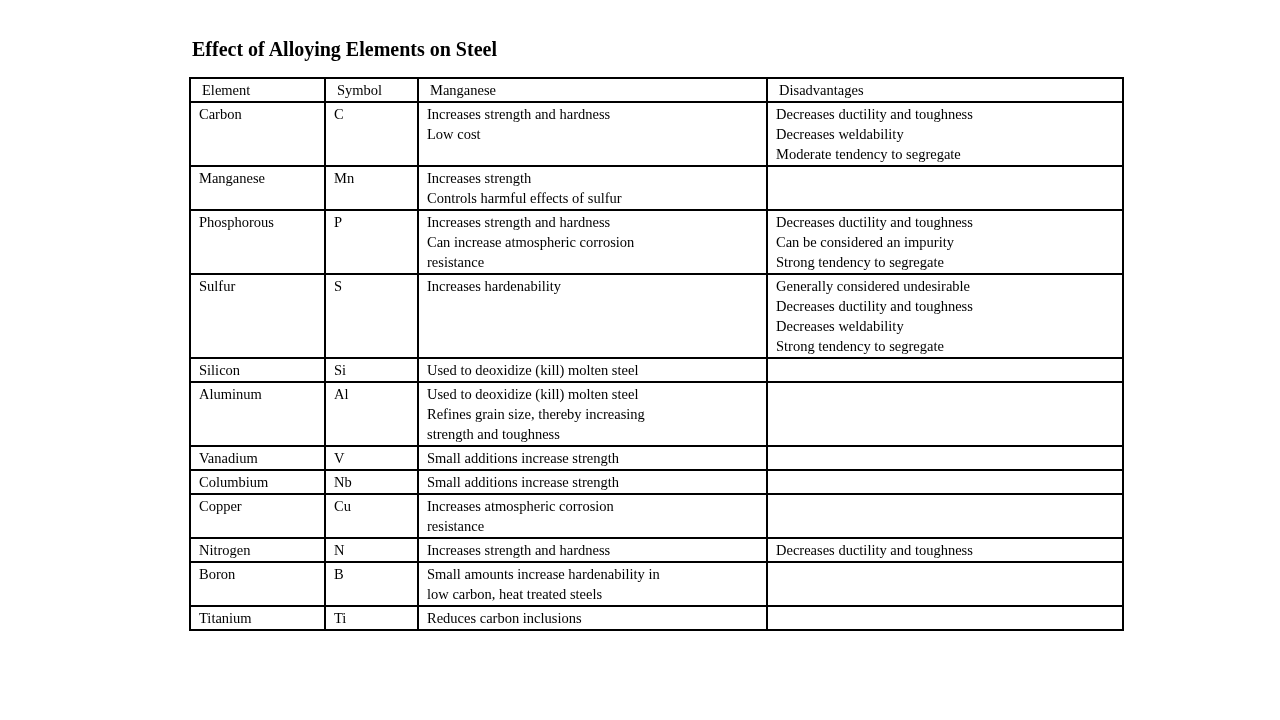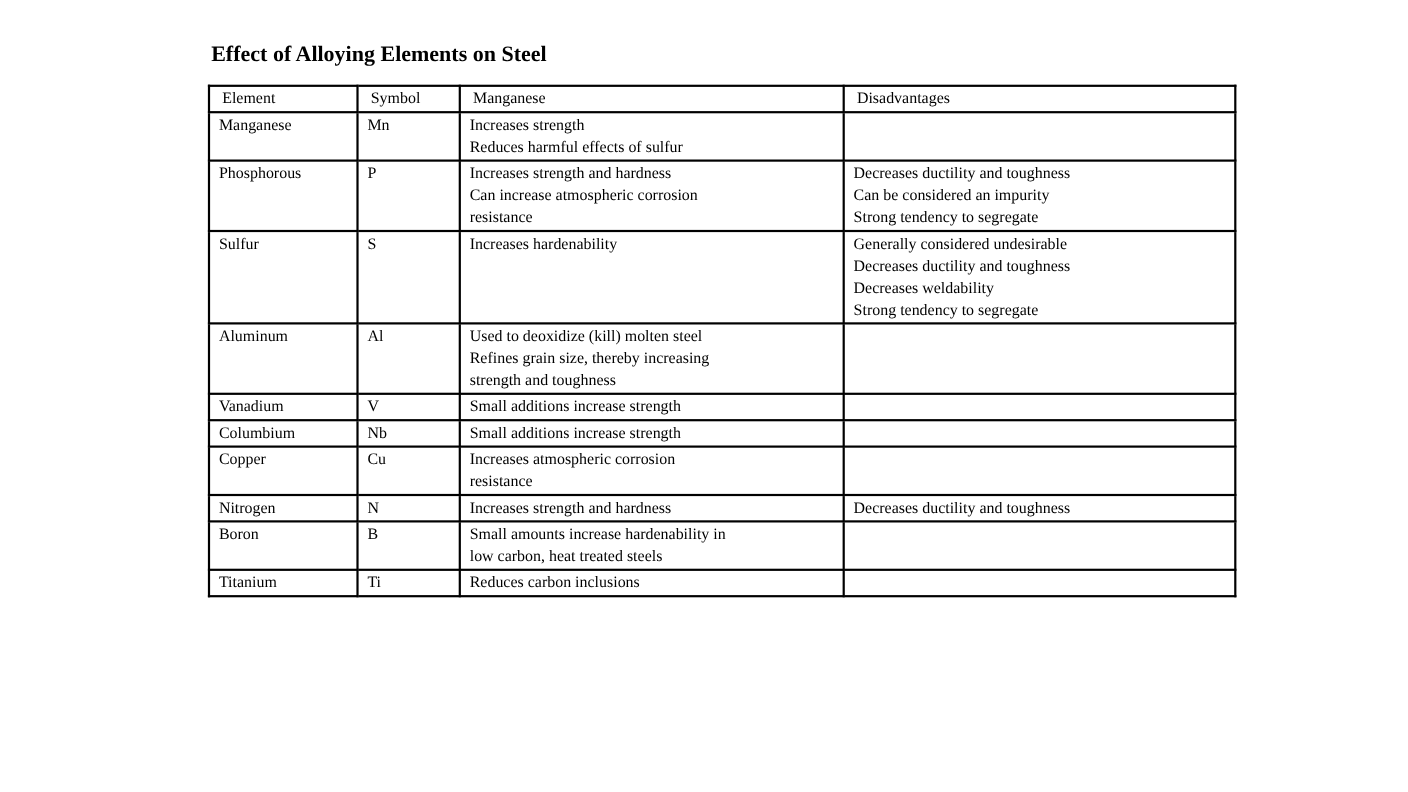--- a/index.html
+++ b/index.html
@@ -75,25 +75,38 @@
     <thead>
       <tr>
         <th>Element</th>
         <th>Symbol</th>
         <th>Manganese</th>
         <th>Disadvantages</th>
       </tr>
     </thead>
     <tbody>
         <tr>
+          <td>Carbon</td>
+          <td>C</td>
+          <td>
+            <div class="cell-line">Increases strength and hardness</div>
+            <div class="cell-line">Low cost</div>
+          </td>
+          <td>
+            <div class="cell-line">Decreases ductility and toughness</div>
+            <div class="cell-line">Decreases weldability</div>
+            <div class="cell-line">Moderate tendency to segregate</div>
+          </td>
+        </tr>
+        <tr>
           <td>Manganese</td>
           <td>Mn</td>
           <td>
             <div class="cell-line">Increases strength</div>
-            <div class="cell-line">Reduces harmful effects of sulfur</div>
+            <div class="cell-line">Controls harmful effects of sulfur</div>
           </td>
           <td>&nbsp;</td>
         </tr>
         <tr>
           <td>Phosphorous</td>
           <td>P</td>
           <td>
             <div class="cell-line">Increases strength and hardness</div>
             <div class="cell-line">Can increase atmospheric corrosion</div>
             <div class="cell-line">resistance</div>
@@ -109,20 +122,28 @@
           <td>S</td>
           <td>
             <div class="cell-line">Increases hardenability</div>
           </td>
           <td>
             <div class="cell-line">Generally considered undesirable</div>
             <div class="cell-line">Decreases ductility and toughness</div>
             <div class="cell-line">Decreases weldability</div>
             <div class="cell-line">Strong tendency to segregate</div>
           </td>
+        </tr>
+        <tr>
+          <td>Silicon</td>
+          <td>Si</td>
+          <td>
+            <div class="cell-line">Used to deoxidize (kill) molten steel</div>
+          </td>
+          <td>&nbsp;</td>
         </tr>
         <tr>
           <td>Aluminum</td>
           <td>Al</td>
           <td>
             <div class="cell-line">Used to deoxidize (kill) molten steel</div>
             <div class="cell-line">Refines grain size, thereby increasing</div>
             <div class="cell-line">strength and toughness</div>
           </td>
           <td>&nbsp;</td>

